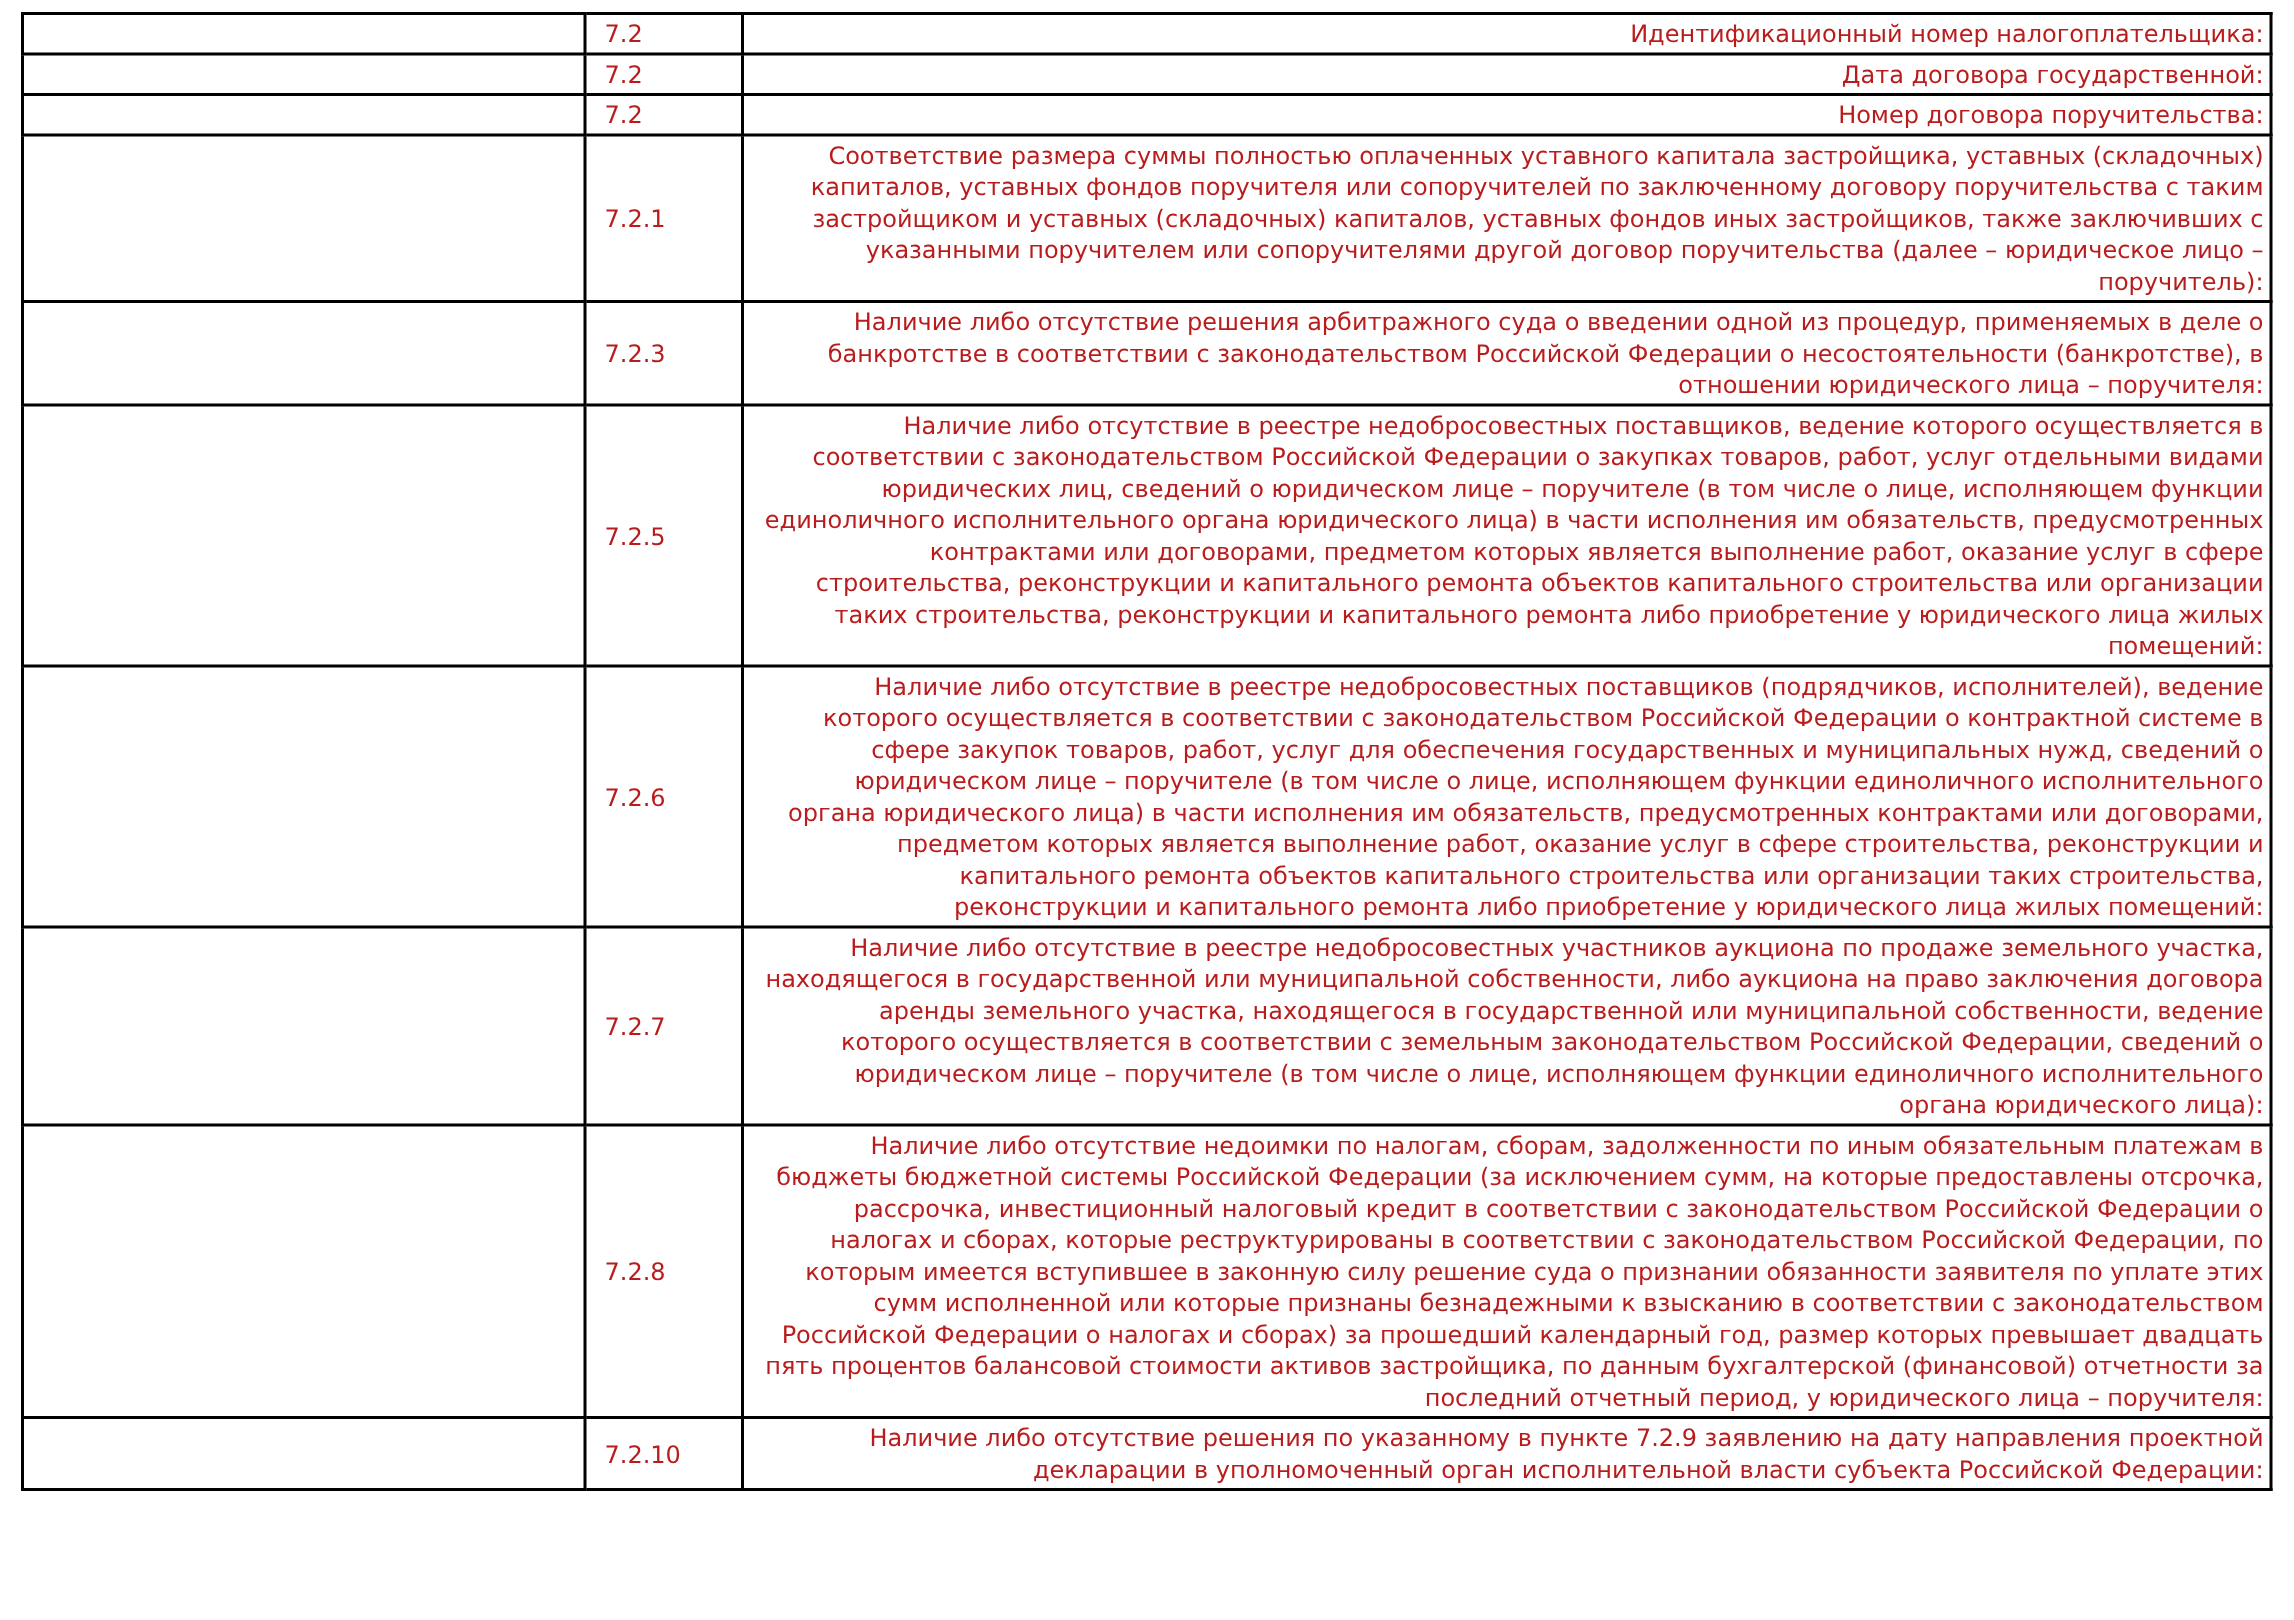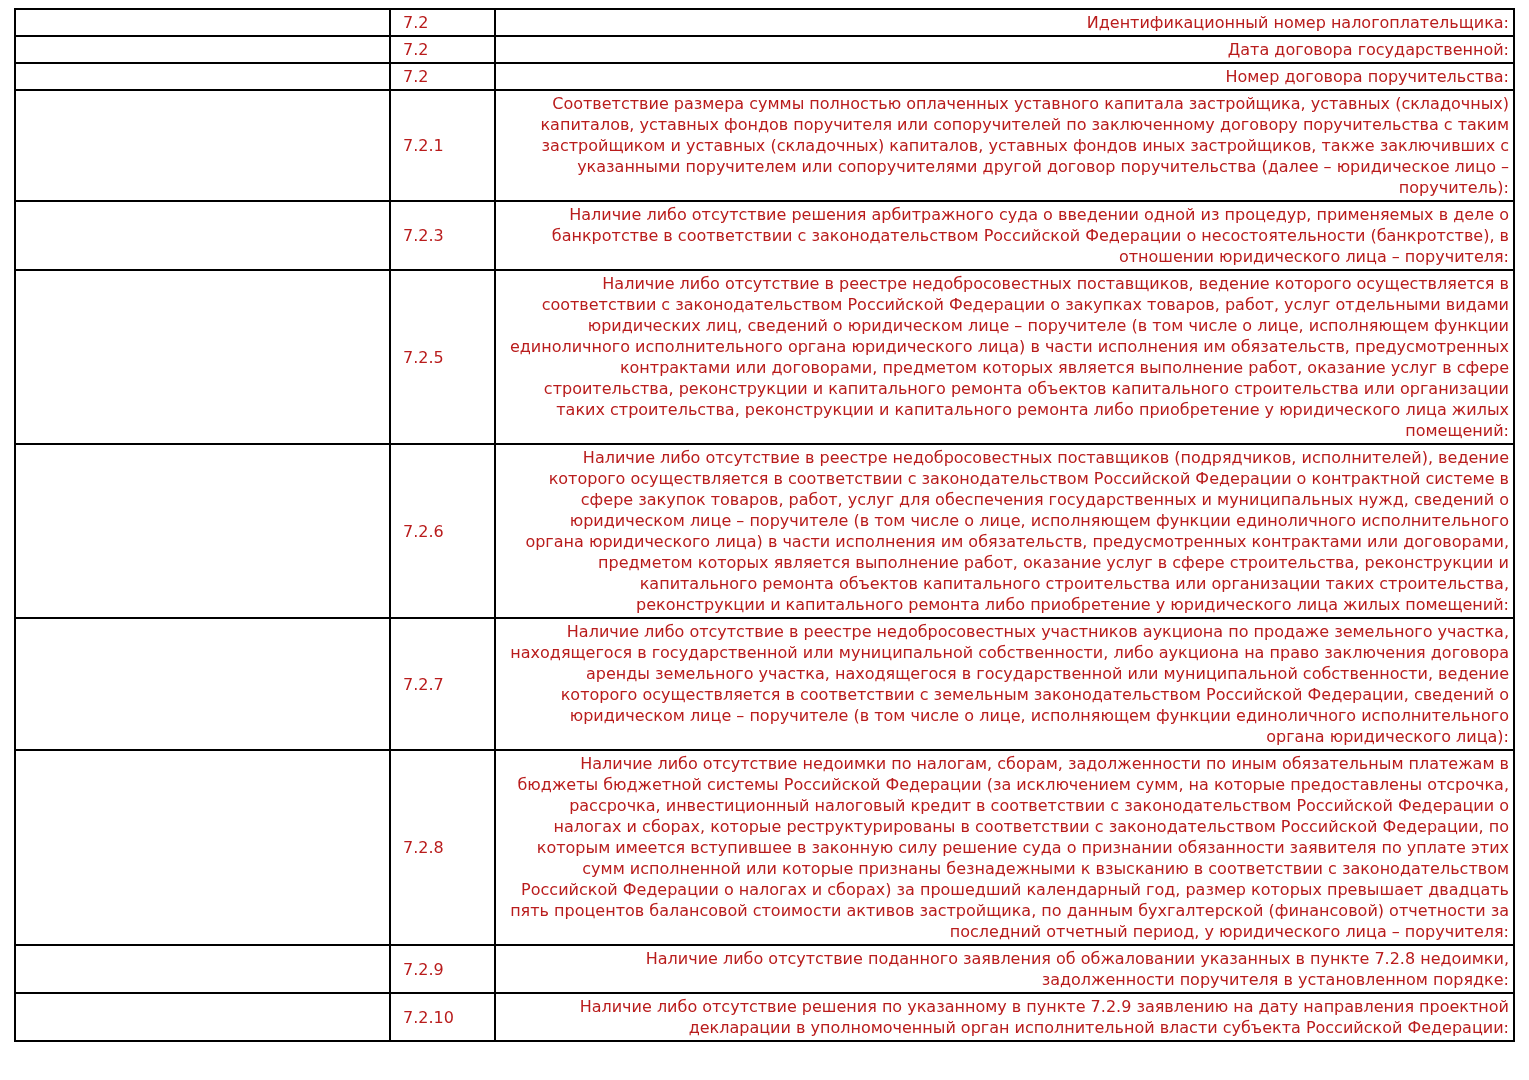--- a/index.html
+++ b/index.html
@@ -95,22 +95,17 @@
         <td class="c-num">7.2.7</td>
         <td class="c-text">Наличие либо отсутствие в реестре недобросовестных участников аукциона по продаже земельного участка, находящегося в государственной или муниципальной собственности, либо аукциона на право заключения договора аренды земельного участка, находящегося в государственной или муниципальной собственности, ведение которого осуществляется в соответствии с земельным законодательством Российской Федерации, сведений о юридическом лице – поручителе (в том числе о лице, исполняющем функции единоличного исполнительного органа юридического лица):</td>
       </tr>
       <tr>
         <td class="c-empty"></td>
         <td class="c-num">7.2.8</td>
         <td class="c-text">Наличие либо отсутствие недоимки по налогам, сборам, задолженности по иным обязательным платежам в бюджеты бюджетной системы Российской Федерации (за исключением сумм, на которые предоставлены отсрочка, рассрочка, инвестиционный налоговый кредит в соответствии с законодательством Российской Федерации о налогах и сборах, которые реструктурированы в соответствии с законодательством Российской Федерации, по которым имеется вступившее в законную силу решение суда о признании обязанности заявителя по уплате этих сумм исполненной или которые признаны безнадежными к взысканию в соответствии с законодательством Российской Федерации о налогах и сборах) за прошедший календарный год, размер которых превышает двадцать пять процентов балансовой стоимости активов застройщика, по данным бухгалтерской (финансовой) отчетности за последний отчетный период, у юридического лица – поручителя:</td>
       </tr>
       <tr>
         <td class="c-empty"></td>
-        <td class="c-num">7.2.9</td>
-        <td class="c-text">Наличие либо отсутствие поданного заявления об обжаловании указанных в пункте 7.2.8 недоимки, задолженности поручителя в установленном порядке:</td>
-      </tr>
-      <tr>
-        <td class="c-empty"></td>
         <td class="c-num">7.2.10</td>
         <td class="c-text">Наличие либо отсутствие решения по указанному в пункте 7.2.9 заявлению на дату направления проектной декларации в уполномоченный орган исполнительной власти субъекта Российской Федерации:</td>
       </tr>
     </tbody>
 </table>
 
 </body></html>

